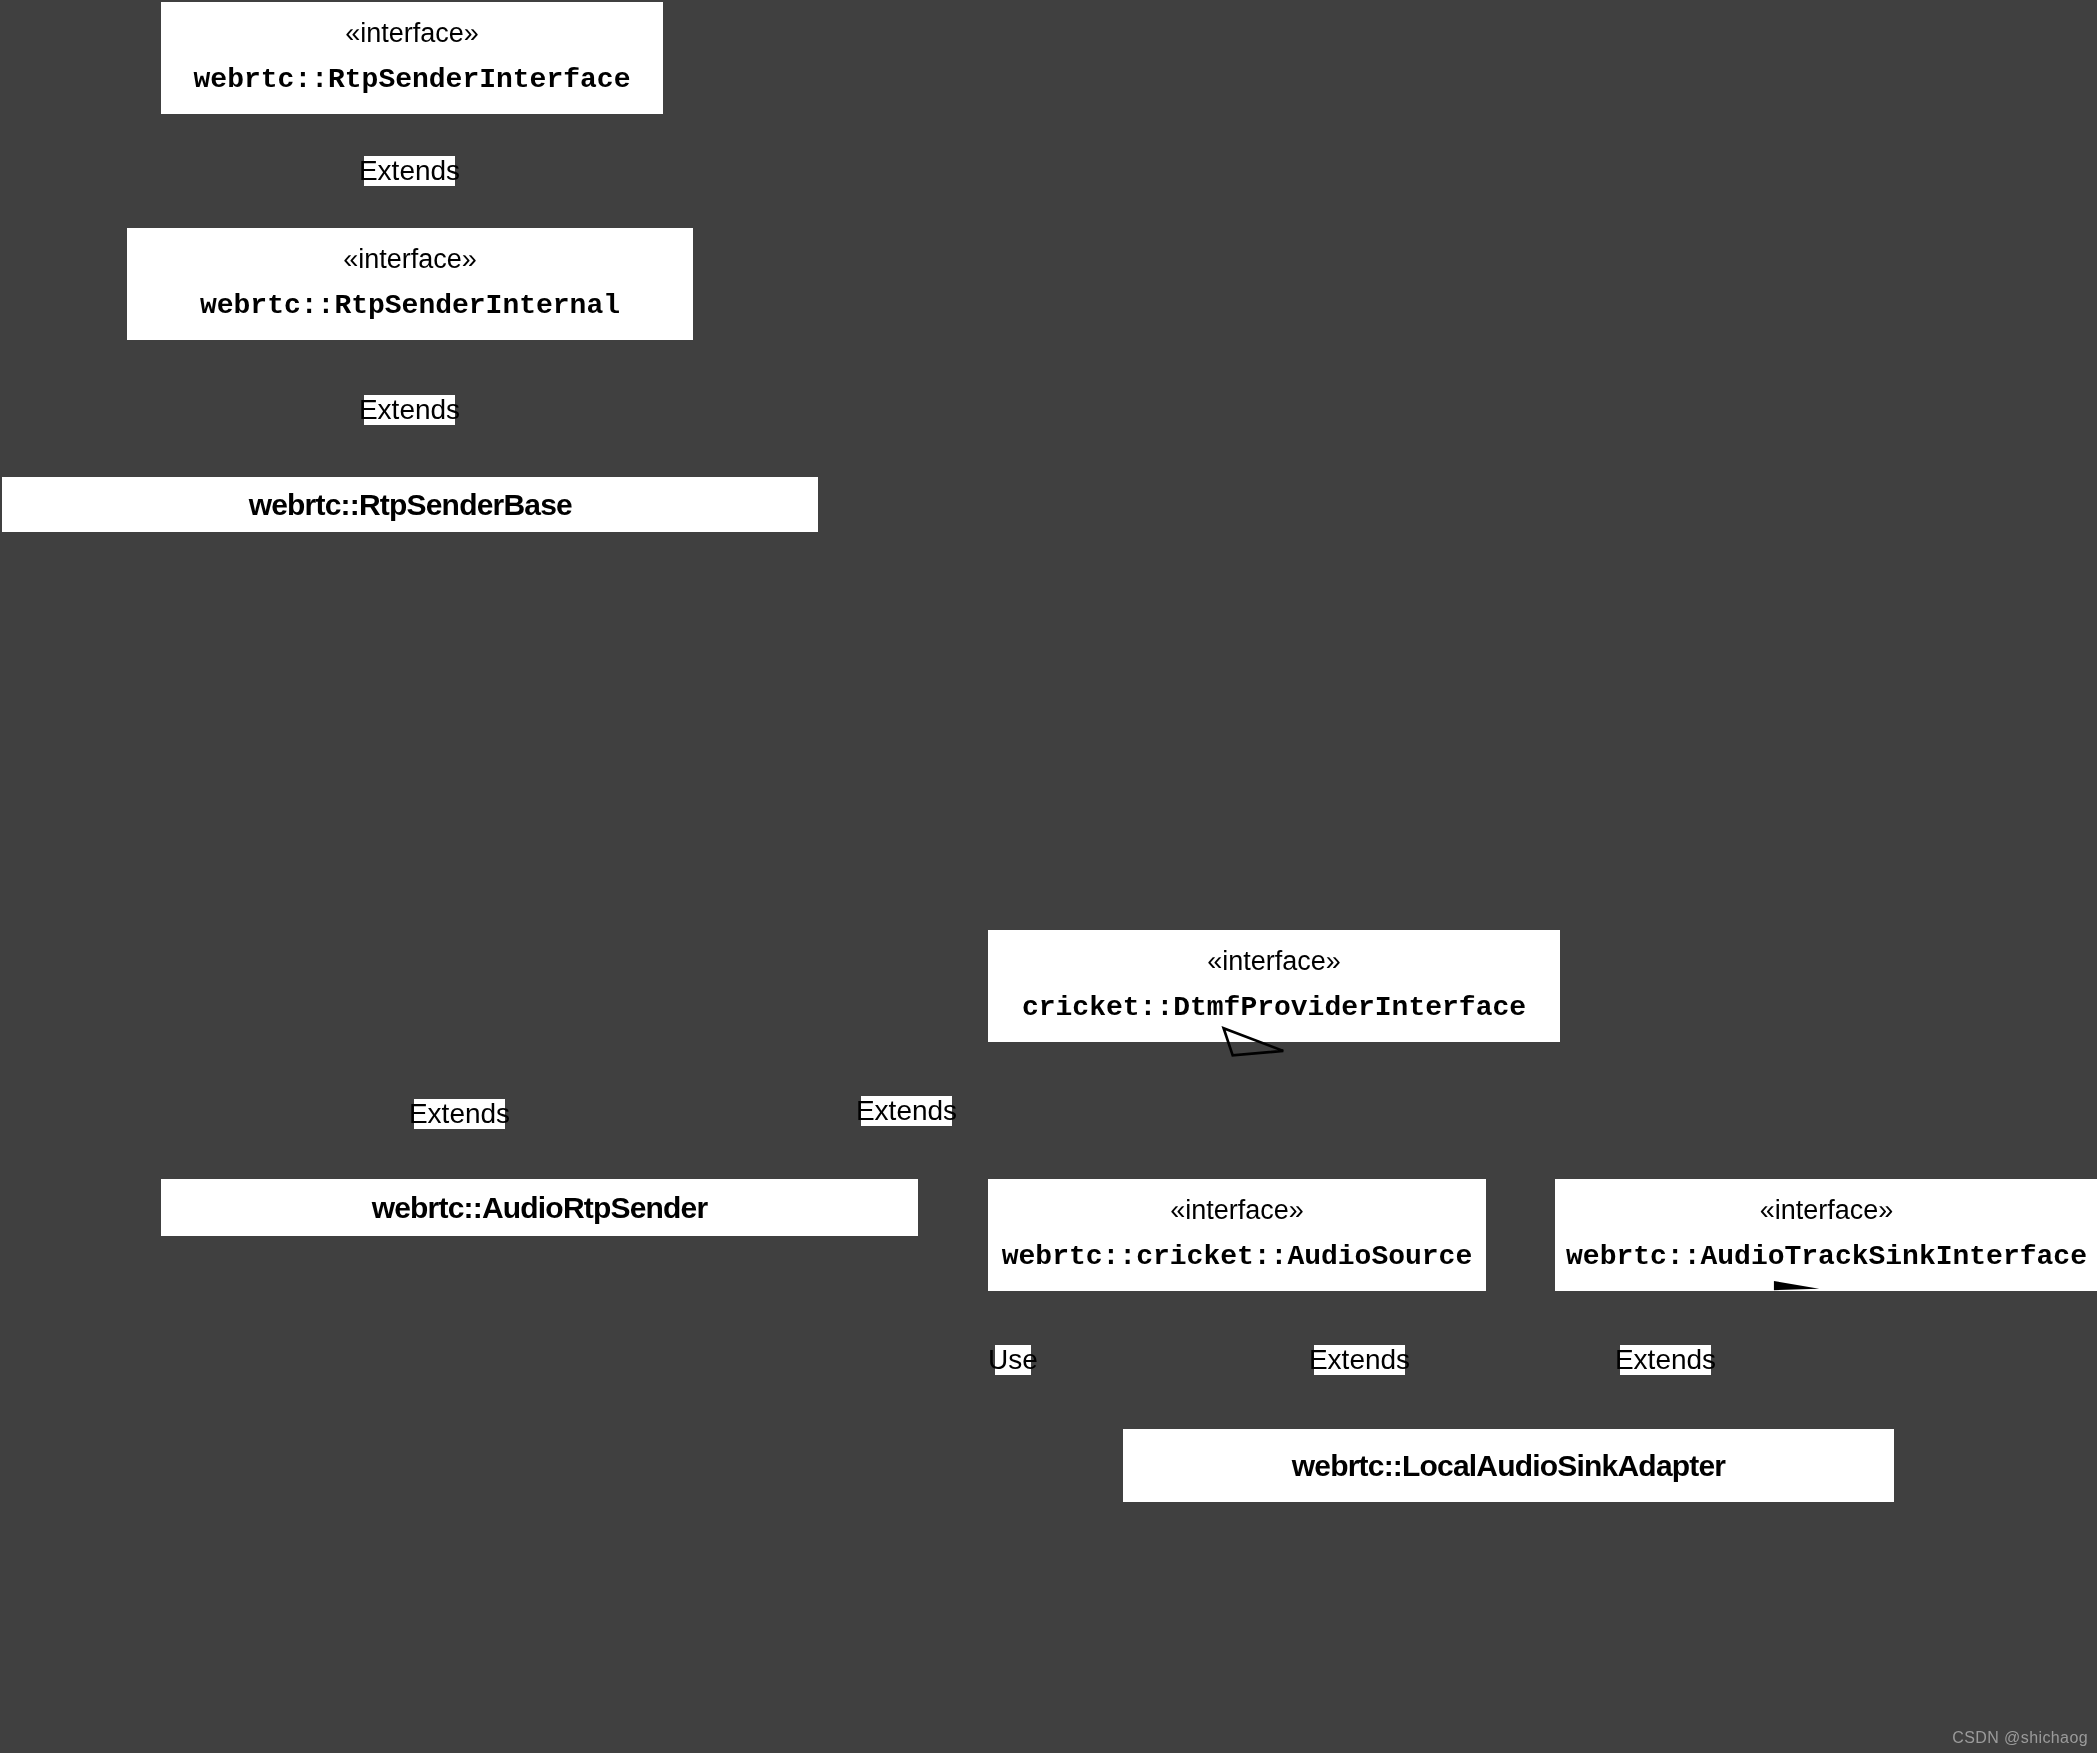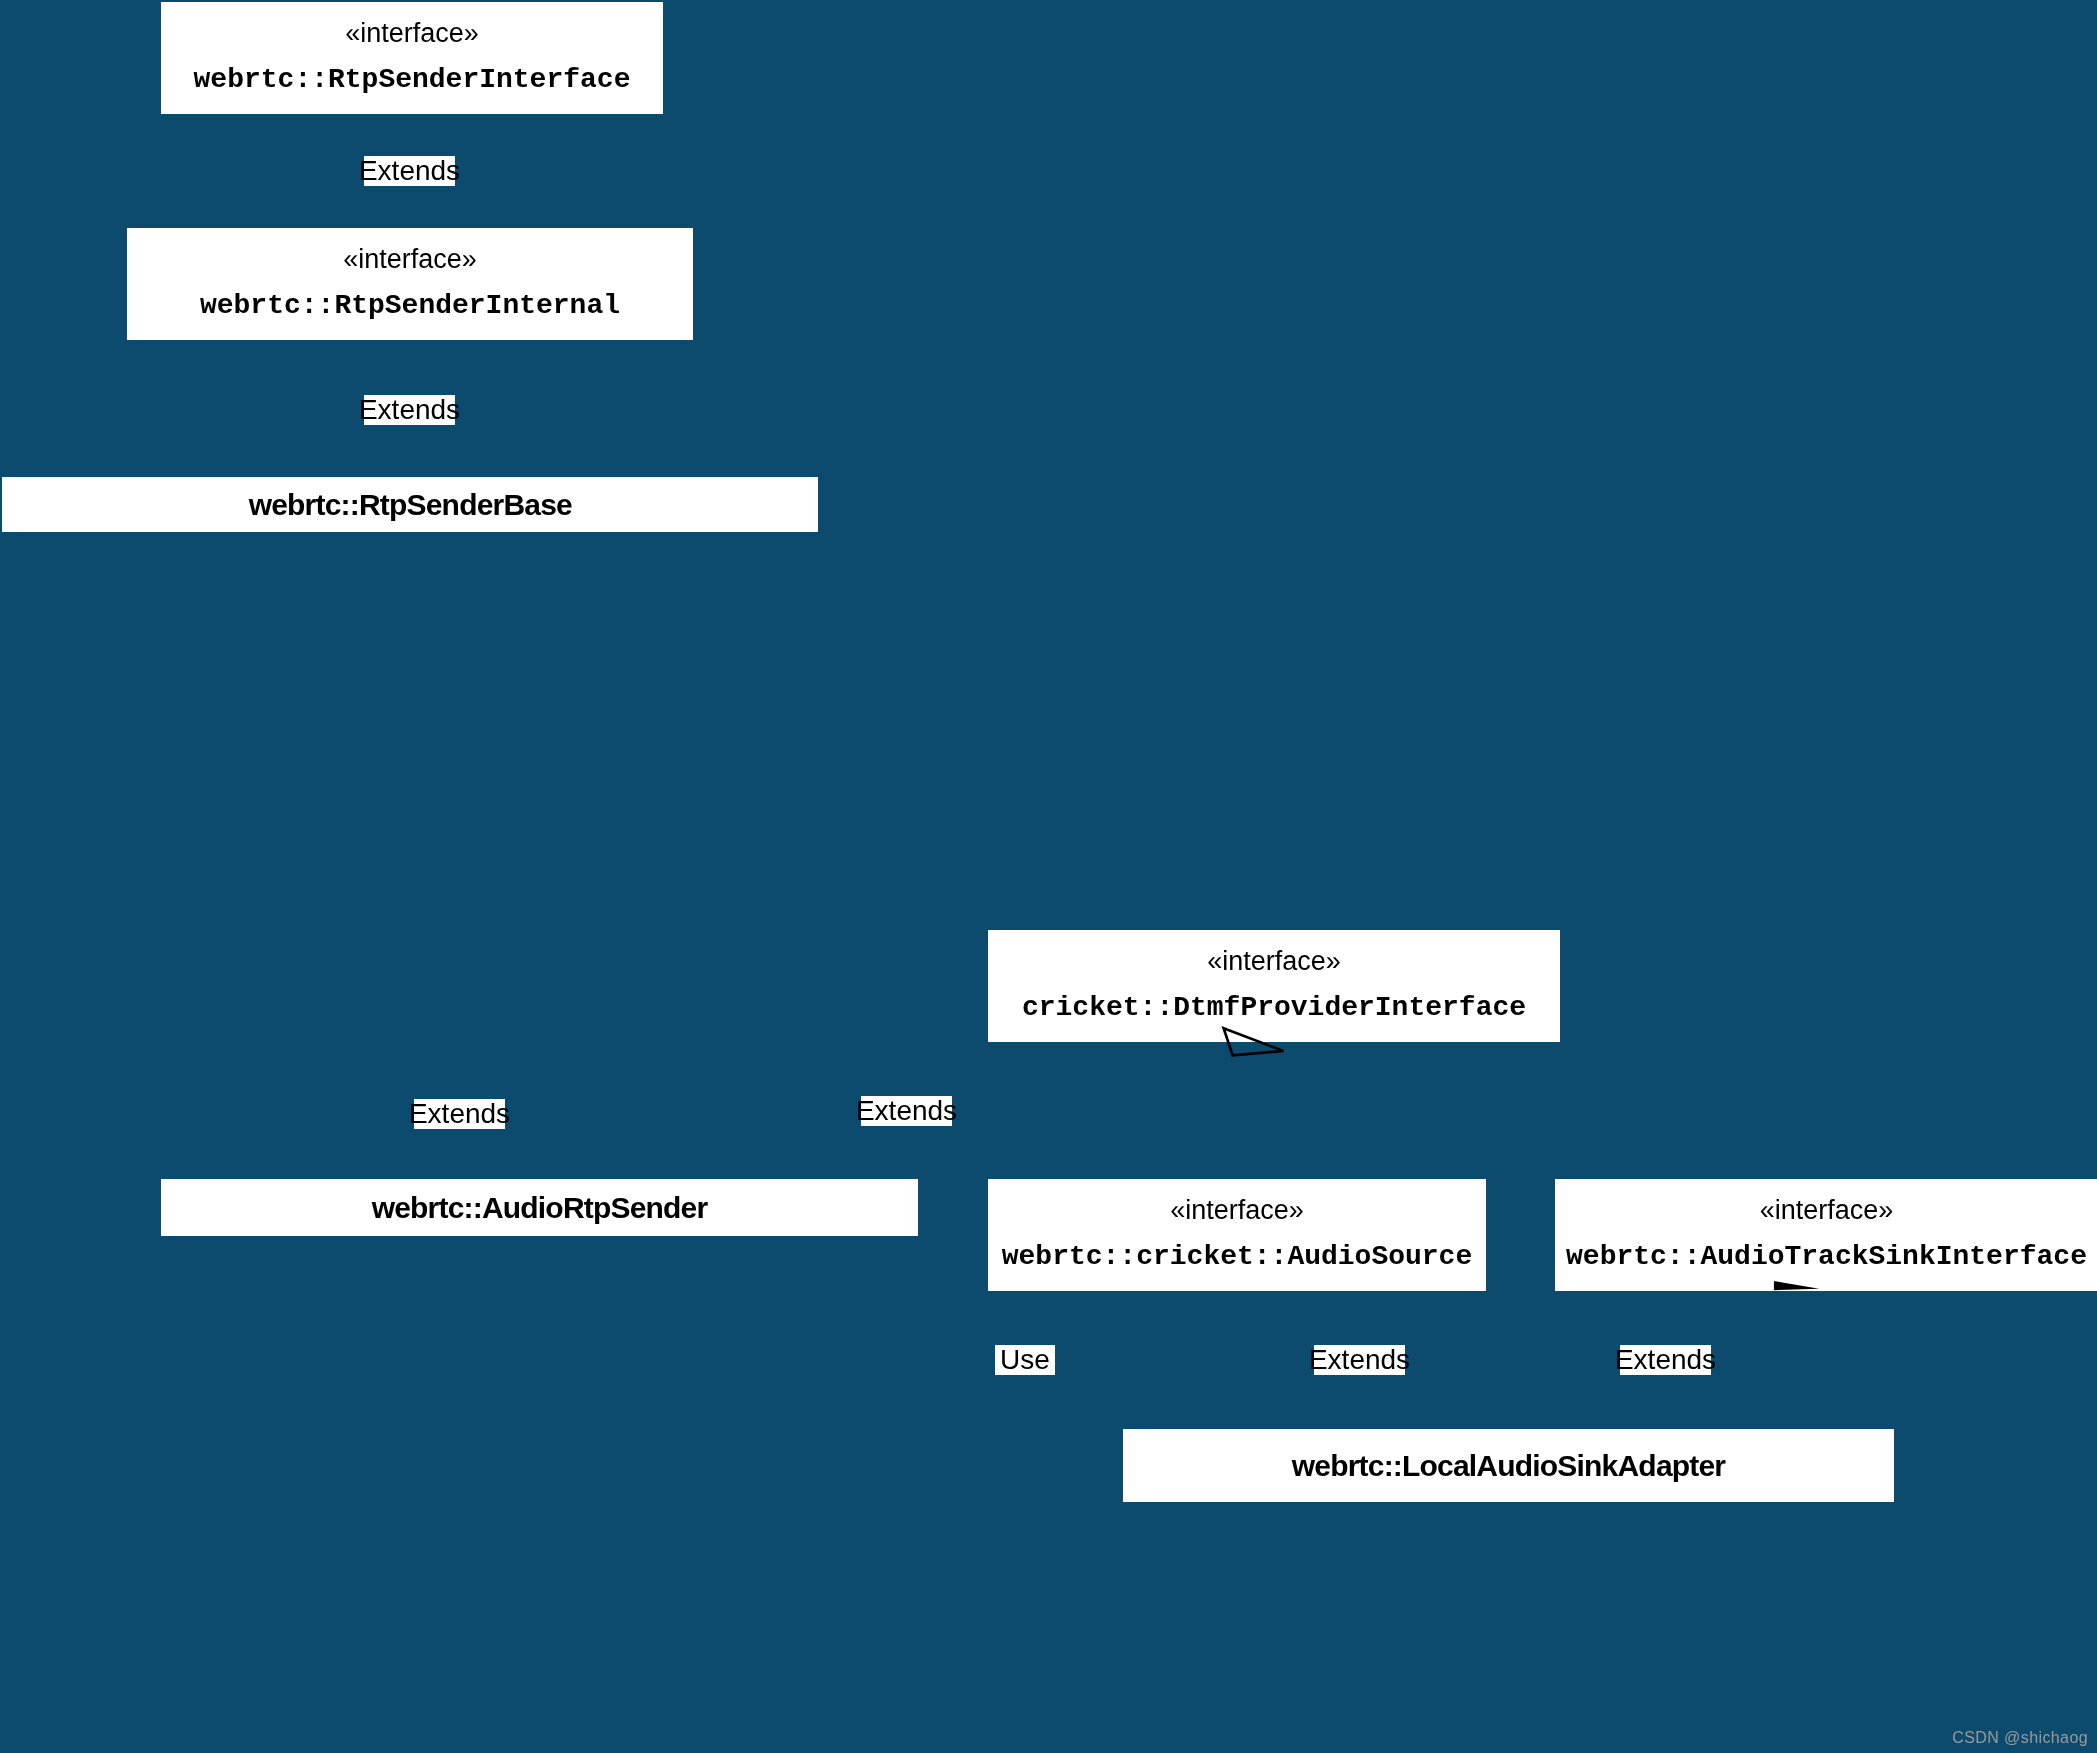--- a/index.html
+++ b/index.html
@@ -72,21 +72,21 @@
   #box-dtmf-provider          { left: 988px; top: 930px; width: 572px;  height: 112px; }
   #box-audio-rtp-sender       { left: 161px;  top: 1179px; width: 757px; height: 57px;  }
   #box-cricket-audio-source   { left: 988px; top: 1179px; width: 498px;  height: 112px; }
   #box-audio-track-sink       { left: 1555px; top: 1179px; width: 543px;  height: 112px; }
   #box-local-audio-sink-adapter { left: 1123px; top: 1429px; width: 771px; height: 73px; }
   
   #edge-label-1 { left: 364px;  top: 156px;  width: 91px; height: 30px; }
   #edge-label-2 { left: 364px;  top: 395px;  width: 91px; height: 30px; }
   #edge-label-3 { left: 414px;  top: 1099px; width: 91px; height: 30px; }
   #edge-label-4 { left: 861px; top: 1096px; width: 91px; height: 30px; }
-  #edge-label-5 { left: 995px; top: 1345px; width: 60px;  height: 30px; }
+  #edge-label-5 { left: 995px; top: 1345px; width: 36px;  height: 30px; }
   #edge-label-6 { left: 1314px; top: 1345px; width: 91px; height: 30px; }
   #edge-label-7 { left: 1620px; top: 1345px; width: 91px; height: 30px; }
   
   .arrow-overlay {
     position: absolute;
     left: 0; top: 0;
     width: 2097px;
     height: 1753px;
     pointer-events: none;
   }
@@ -95,21 +95,21 @@
     right: 9px;
     bottom: 6px;
     font-family: "Liberation Sans", sans-serif;
     font-size: 16px;
     letter-spacing: 0.4px;
   }
 </style>
 </head>
 <body>
 
-<div class="canvas" style="background: #0c4a6e;">
+<div class="canvas" style="background: #404040;">
 
   <div class="uml-box" id="box-rtp-sender-interface">
     <div class="stereotype">«interface»</div>
     <div class="iface-name">webrtc::RtpSenderInterface</div>
   </div>
 
   <div class="edge-label" id="edge-label-1">Extends</div>
 
   <div class="uml-box" id="box-rtp-sender-internal">
     <div class="stereotype">«interface»</div>

